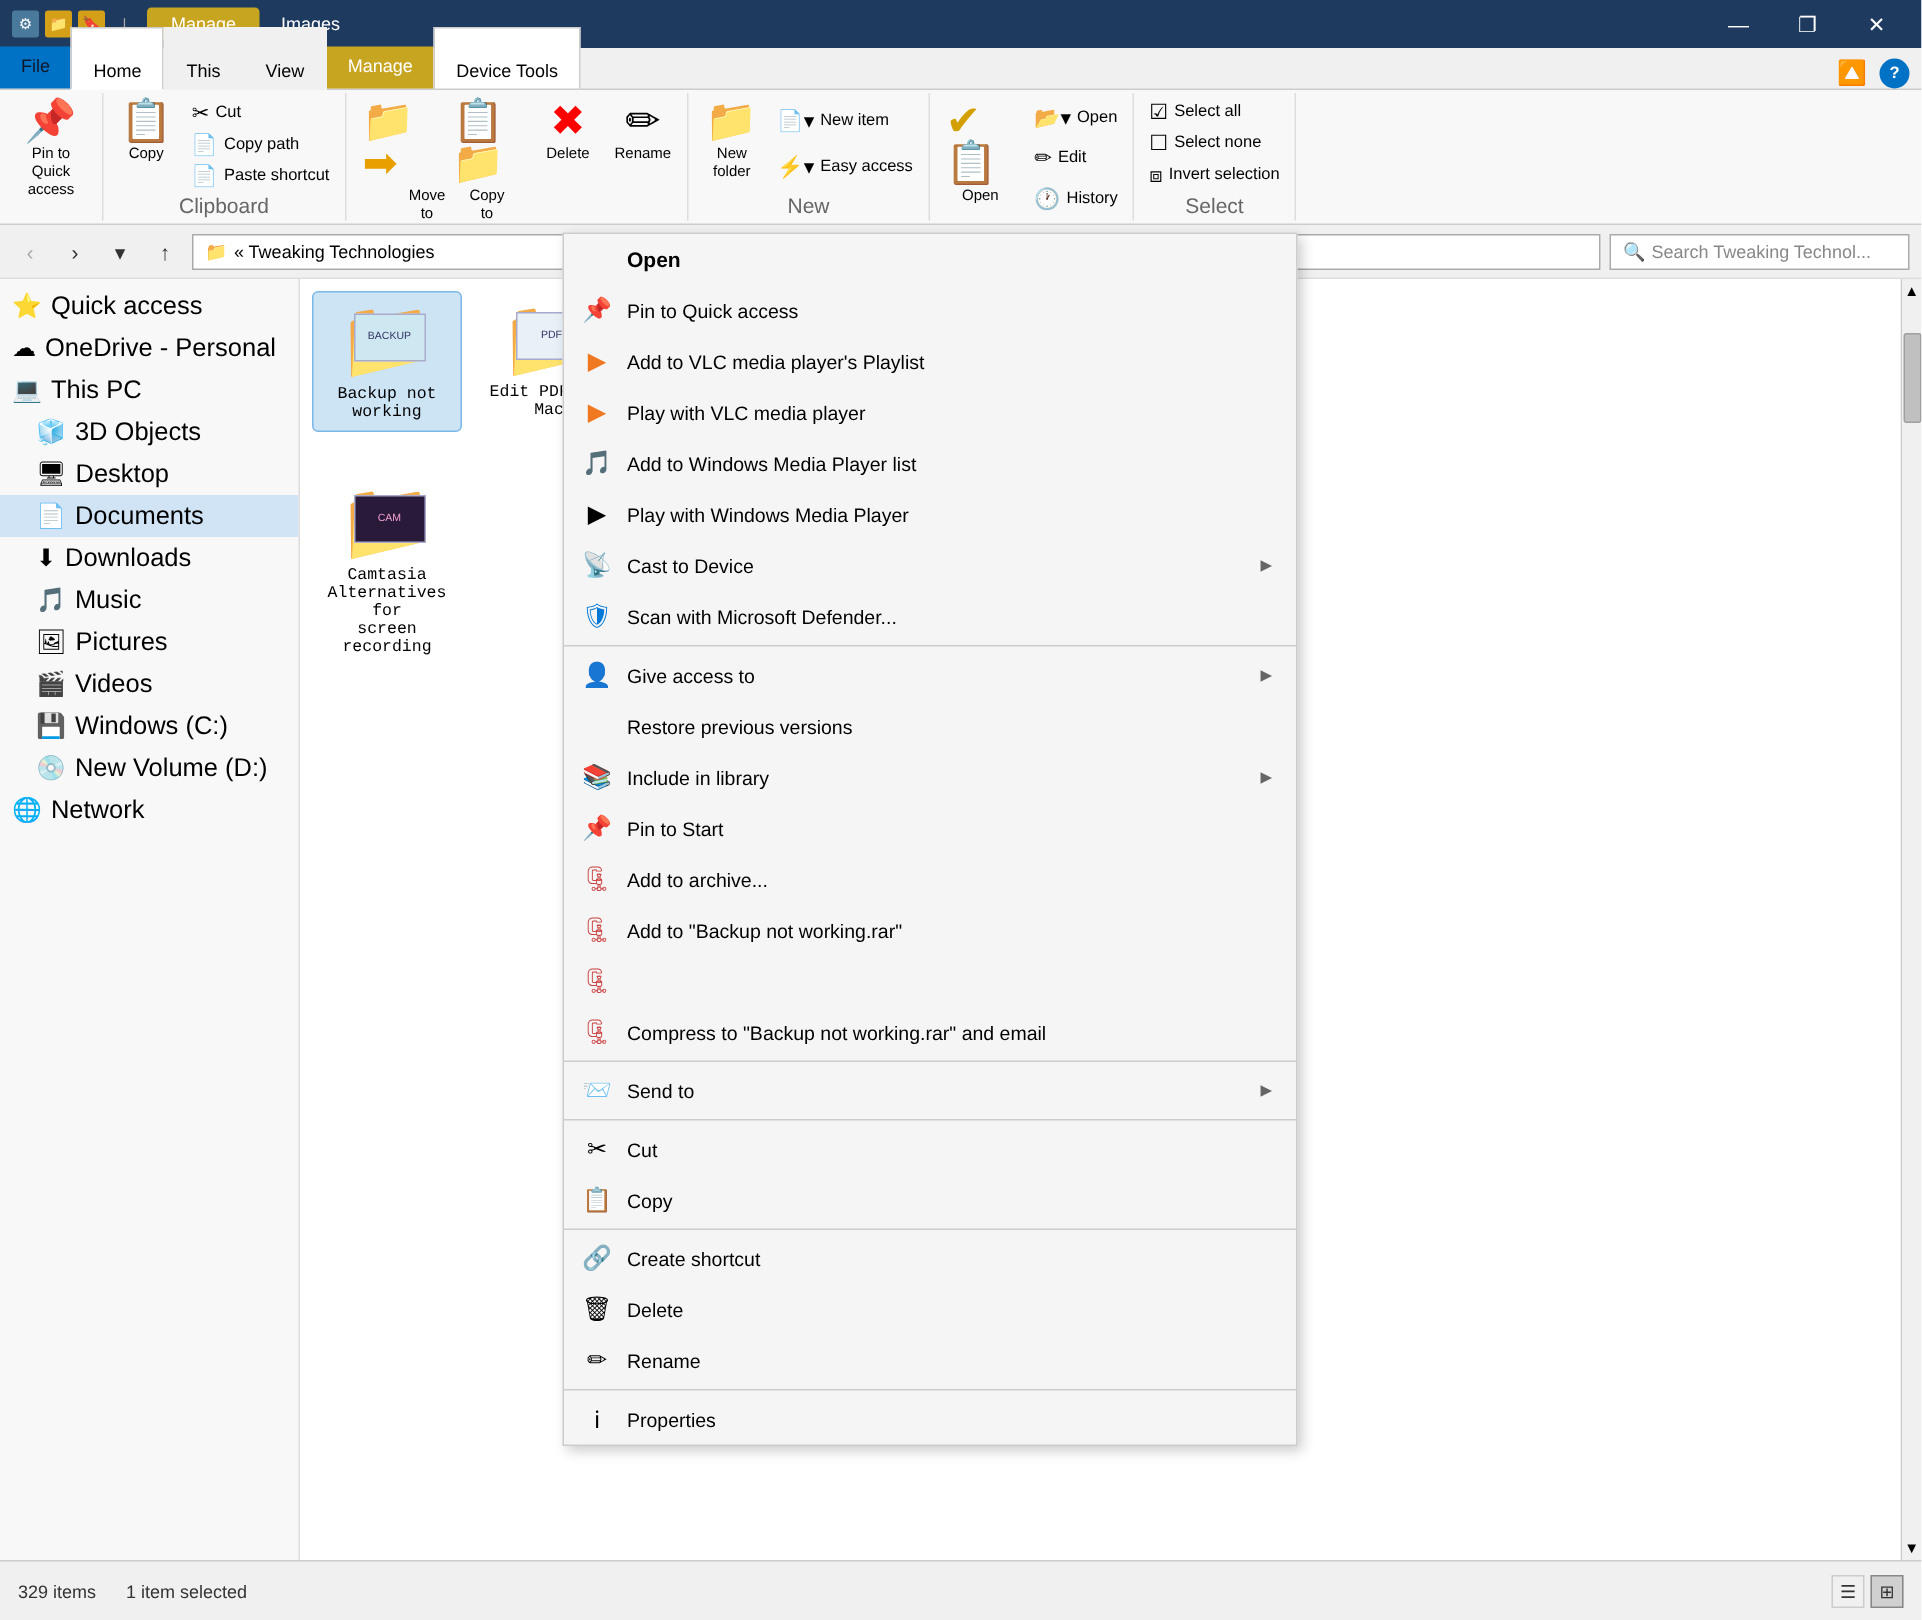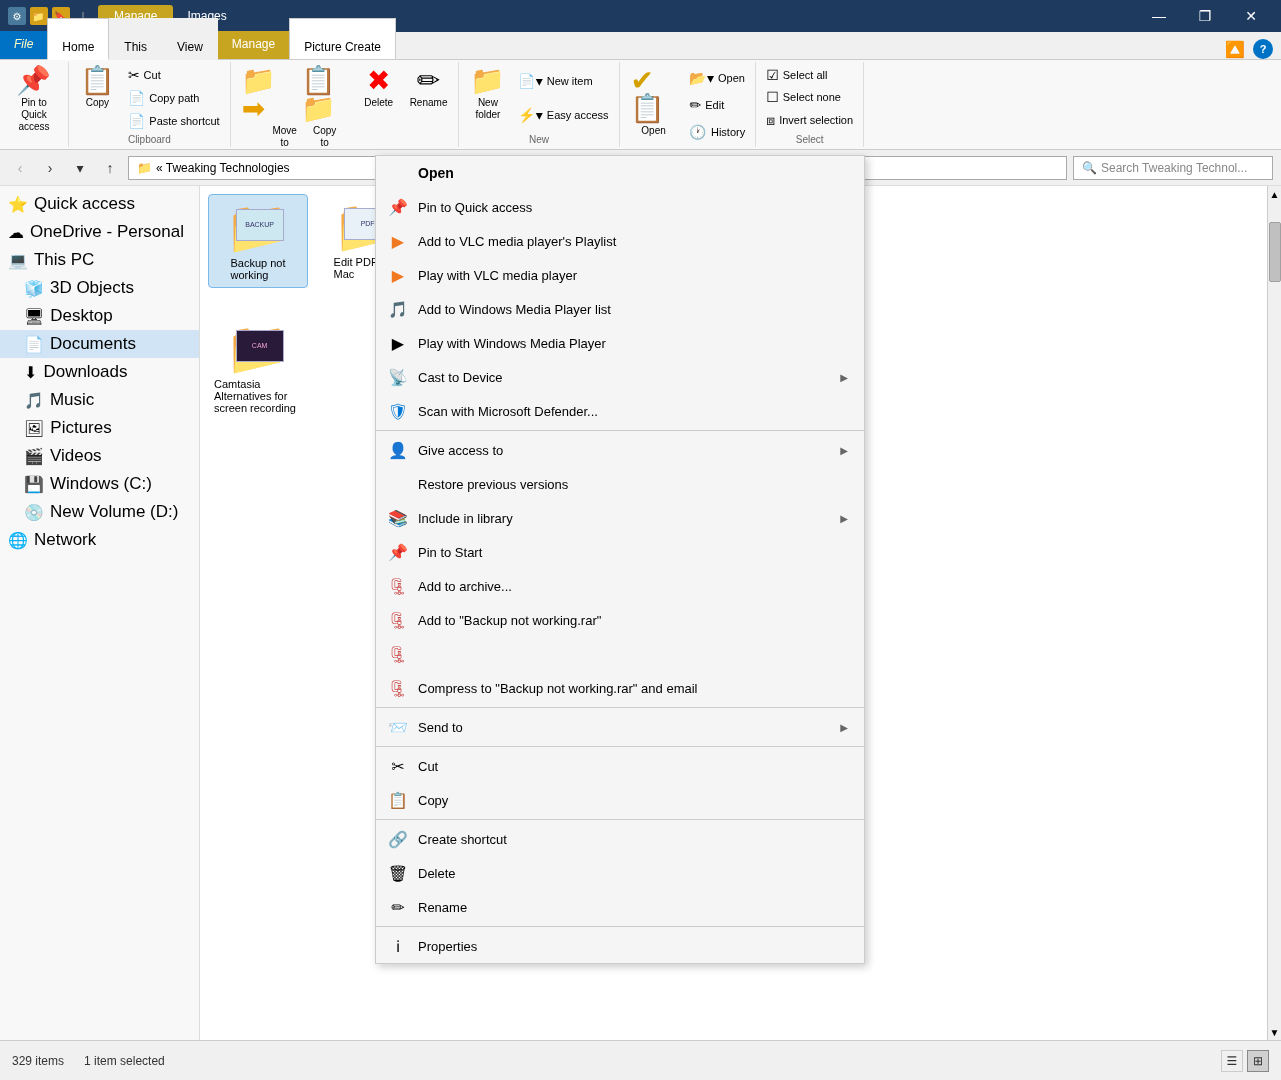--- a/index.html
+++ b/index.html
@@ -49,26 +49,25 @@
       top: 1px;
     }
     .ribbon-tab.active {
       background: white;
       border: 1px solid #ccc;
       border-bottom-color: white;
       color: #000;
     }
     .ribbon-tab.file {
       background: #0072c6;
-      color: #fef9c3;
+      color: #0f172a;
       border: none;
       top: 0;
       padding: 6px 14px;
       height: 28px;
-      font-style: italic;
     }
     .ribbon-tab.manage {
       background: #c8a520;
       color: white;
       border: none;
       top: 0;
       height: 28px;
       padding: 6px 14px;
     }
     .ribbon-tab-right { margin-left: auto; display: flex; align-items: center; padding-right: 8px; gap: 8px; }
@@ -92,21 +91,21 @@
       padding: 2px 6px;
       min-width: 60px;
     }
     .ribbon-group-content {
       display: flex;
       align-items: flex-start;
       flex: 1;
       gap: 4px;
     }
     .ribbon-group-label {
-      font-size: 10px;
+      font-size: 14px;
       color: #666;
       margin-top: 2px;
       text-align: center;
     }
     .ribbon-btn {
       display: flex;
       flex-direction: column;
       align-items: center;
       justify-content: flex-start;
       cursor: pointer;
@@ -211,21 +210,21 @@
       display: flex;
       flex-direction: column;
       align-items: center;
       width: 100px;
       cursor: pointer;
       padding: 6px;
       border-radius: 4px;
     }
     .file-item.selected { background: #cde4f5; border: 1px solid #7ab8e8; }
     .file-icon { font-size: 48px; line-height: 1; }
-    .file-label { font-size: 11px; text-align: left; margin-top: 4px; word-break: break-word; }
+    .file-label { font-size: 11px; text-align: center; margin-top: 4px; word-break: break-word; font-family: Liberation Mono, monospace; }
 
     
     .scrollbar {
       width: 14px;
       background: #f0f0f0;
       border-left: 1px solid #ccc;
       display: flex;
       flex-direction: column;
     }
     .scrollbar-thumb {
@@ -304,21 +303,21 @@
     <div class="win-btn close">✕</div>
   </div>
 </div>
 
 <div class="ribbon-tabs">
   <div class="ribbon-tab file">File</div>
   <div class="ribbon-tab active">Home</div>
   <div class="ribbon-tab">This</div>
   <div class="ribbon-tab">View</div>
   <div class="ribbon-tab manage">Manage</div>
-  <div class="ribbon-tab active" style="background:white;border-color:#ccc;">Picture Create</div>
+  <div class="ribbon-tab active" style="background:white;border-color:#ccc;">Device Tools</div>
   <div class="ribbon-tab-right">
     <div class="ribbon-collapse">🔼</div>
     <div class="ribbon-help">?</div>
   </div>
 </div>
 
 <div class="ribbon">
 
   <div class="ribbon-group">
     <div class="ribbon-group-content">

